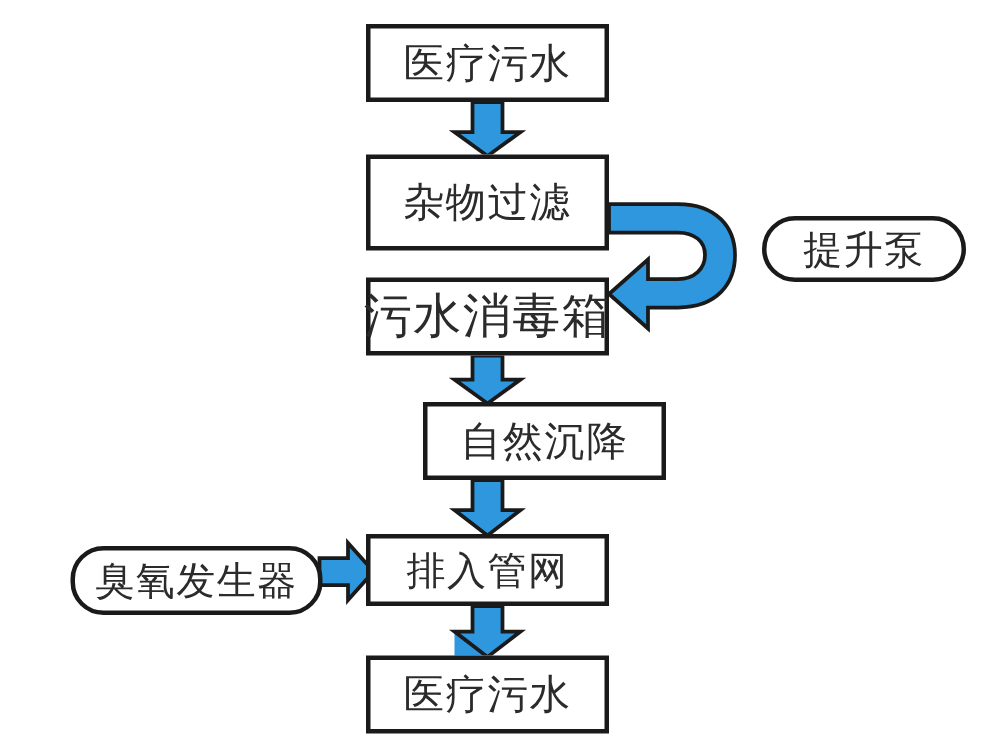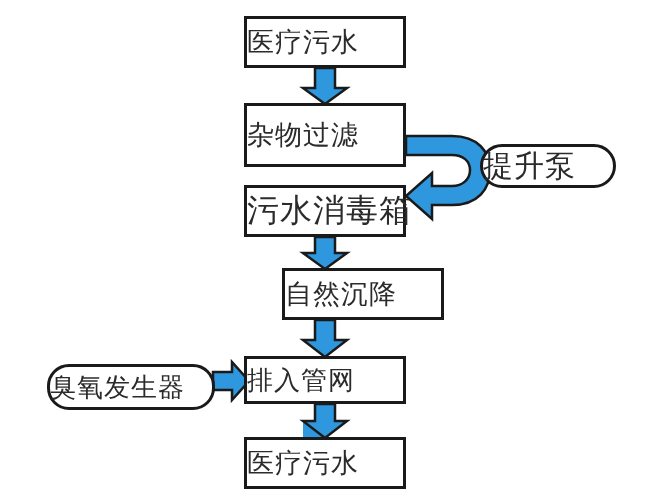--- a/index.html
+++ b/index.html
@@ -20,42 +20,42 @@
     width: 664px;
     height: 498px;
   }
   .node {
     position: absolute;
     box-sizing: border-box;
     background: #ffffff;
     border: 3px solid #1a1a1a;
     display: flex;
     align-items: center;
-    justify-content: flex-start;
+    justify-content: center;
     color: #2b2b2b;
     font-family: "DejaVu Serif", "Liberation Serif", serif;
     white-space: nowrap;
     letter-spacing: 1px;
     z-index: 3;
   }
   .node.rect {
     border-radius: 0;
   }
   .node.rounded {
     border-radius: 22px;
   }
   
   #node-medical-wastewater { left: 244px; top: 16px;  width: 162px; height: 52px; font-size: 27px; }
   #node-debris-filter      { left: 244px; top: 103px; width: 162px; height: 64px; font-size: 27px; }
   #node-sewage-disinfect   { left: 244px; top: 185px; width: 162px; height: 52px; font-size: 32px; }
   #node-natural-settle     { left: 244px; top: 268px; width: 162px; height: 52px; font-size: 27px; margin-left: 38px; }
   #node-oxidation-disinfect{ left: 244px; top: 356px; width: 162px; height: 48px; font-size: 26px; }
   #node-discharge-pipe     { left: 244px; top: 437px; width: 162px; height: 52px; font-size: 27px; }
   
-  #node-lift-pump          { left: 480px; top: 144px; width: 136px; height: 44px; font-size: 30px; }
+  #node-lift-pump          { left: 508px; top: 144px; width: 136px; height: 44px; font-size: 26px; }
   #node-ozone-generator    { left: 47px;  top: 364px; width: 168px; height: 46px; font-size: 26px; }
 
   svg .arrow-fill { fill: #2E97DE; }
   svg .arrow-stroke { stroke: #1a1a1a; stroke-width: 2.5; fill: none; }
 </style>
 </head>
 <body>
 
 <svg id="canvas" viewBox="0 0 664 498" xmlns="http://www.w3.org/2000/svg">
 

